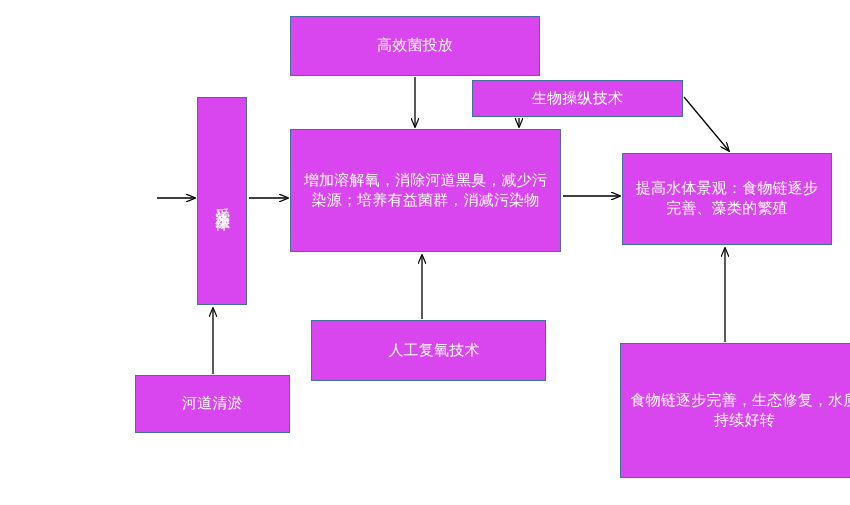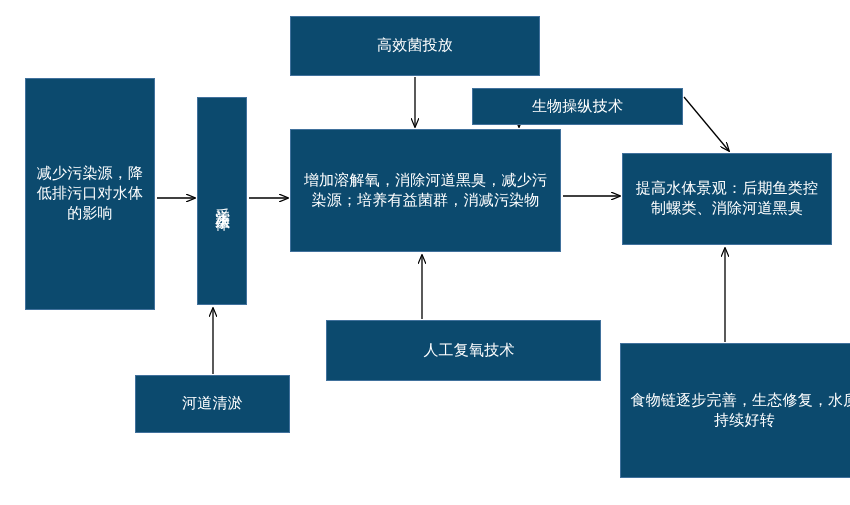--- a/index.html
+++ b/index.html
@@ -22,21 +22,21 @@
     position: absolute;
     left: 0;
     top: 0;
     width: 850px;
     height: 505px;
     pointer-events: none;
   }
   .node {
     position: absolute;
     box-sizing: border-box;
-    background: #0c4a6e;
+    background: #d946ef;
     border: 1px solid #41719C;
     color: #FFFFFF;
     display: flex;
     align-items: center;
     justify-content: center;
     text-align: center;
     line-height: 1.32;
     font-size: 15px;
     letter-spacing: 0.2px;
     z-index: 2;
@@ -82,45 +82,42 @@
 
     <line x1="563" y1="196" x2="620" y2="196" stroke="#000000" stroke-width="1.3" marker-end="url(#arrowhead)"></line>
 
     <line x1="422" y1="319" x2="422" y2="255" stroke="#000000" stroke-width="1.3" marker-end="url(#arrowhead)"></line>
 
     <line x1="213" y1="374" x2="213" y2="308" stroke="#000000" stroke-width="1.3" marker-end="url(#arrowhead)"></line>
 
     <line x1="725" y1="342" x2="725" y2="248" stroke="#000000" stroke-width="1.3" marker-end="url(#arrowhead)"></line>
   </svg>
 
-  <div class="node" id="node-reduce-pollution-source" style="left: 25px; top: 78px; width: 130px; height: 232px;">
-    <span class="label">减少污染源，降低排污口对水体的影响</span>
-  </div>
 
   <div class="node vertical" id="node-polluted-water-body" style="left: 197px; top: 97px; width: 50px; height: 208px;">
     <span class="label">受污染水体</span>
   </div>
 
   <div class="node" id="node-high-efficiency-bacteria" style="left: 290px; top: 16px; width: 250px; height: 60px;">
     <span class="label">高效菌投放</span>
   </div>
 
-  <div class="node" id="node-biomanipulation-technology" style="left: 472px; top: 80px; width: 211px; height: 37px; margin-top: 8px;">
+  <div class="node" id="node-biomanipulation-technology" style="left: 472px; top: 80px; width: 211px; height: 37px;">
     <span class="label">生物操纵技术</span>
   </div>
 
   <div class="node" id="node-increase-dissolved-oxygen" style="left: 290px; top: 129px; width: 271px; height: 123px;">
     <span class="label">增加溶解氧，消除河道黑臭，减少污染源；培养有益菌群，消减污染物</span>
   </div>
 
   <div class="node" id="node-improve-waterscape" style="left: 622px; top: 153px; width: 210px; height: 92px;">
-    <span class="label">提高水体景观：后期鱼类控制螺类、消除河道黑臭</span>
+    <span class="label">提高水体景观：食物链逐步完善、藻类的繁殖</span>
   </div>
 
-  <div class="node" id="node-artificial-reoxygenation" style="left: 326px; top: 320px; width: 275px; height: 61px; padding-left: 11px;">
+  <div class="node" id="node-artificial-reoxygenation" style="left: 311px; top: 320px; width: 235px; height: 61px; padding-left: 11px;">
     <span class="label">人工复氧技术</span>
   </div>
 
   <div class="node" id="node-river-dredging" style="left: 135px; top: 375px; width: 155px; height: 58px;">
     <span class="label">河道清淤</span>
   </div>
 
   <div class="node" id="node-food-chain-restoration" style="left: 620px; top: 343px; width: 249px; height: 135px;">
     <span class="label">食物链逐步完善，生态修复，水质持续好转</span>
   </div>

